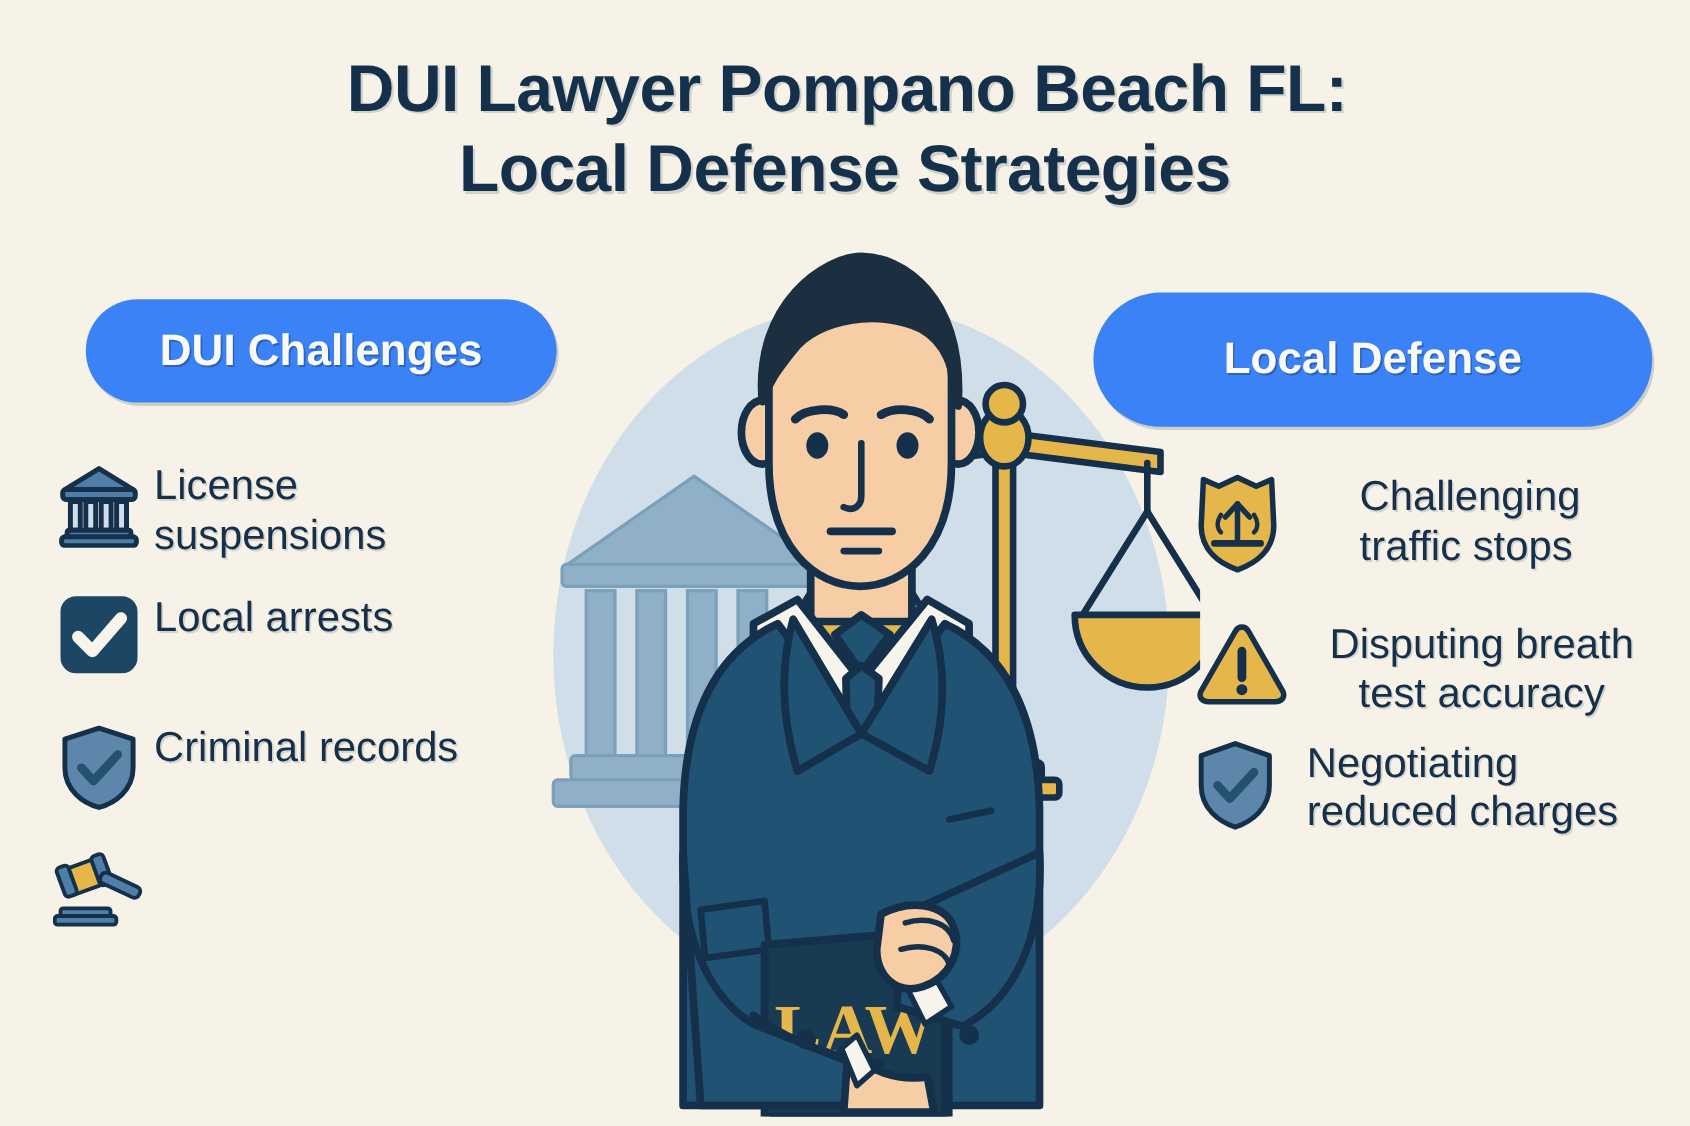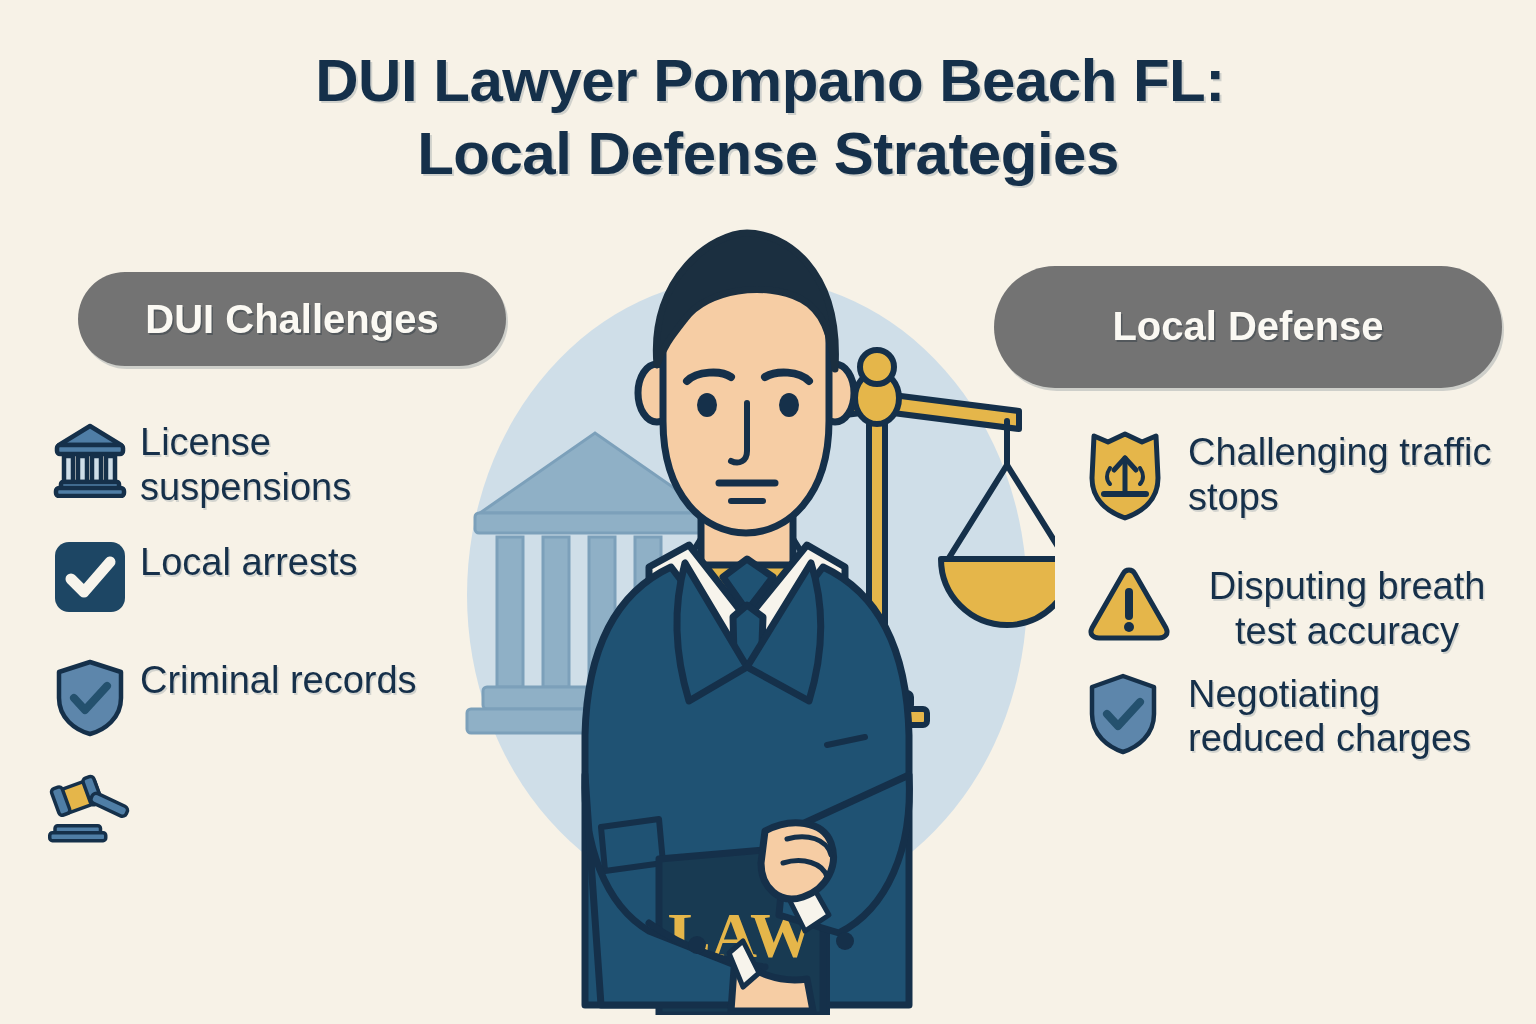--- a/index.html
+++ b/index.html
@@ -29,21 +29,21 @@
     line-height: 1.22;
     letter-spacing: -0.5px;
     text-shadow: 2px 2px 0 rgba(20,48,74,0.17);
   }
   #title-block .tline { display: block; white-space: nowrap; }
   #title-line-1 { padding-left: 4px; }
 
   
   .pill {
     position: absolute;
-    background: #737373;
+    background: #3b82f6;
     color: #FBF9F3;
     border-radius: 70px;
     font-weight: bold;
     display: flex;
     align-items: center;
     justify-content: center;
     text-align: center;
     box-shadow: 2px 3px 0 rgba(20,48,74,0.18);
     text-shadow: 1.5px 1.5px 0 rgba(10,25,40,0.30);
   }
@@ -92,27 +92,27 @@
     padding-top: 2px;
     text-shadow: 1.5px 1.5px 0 rgba(20,48,74,0.16);
   }
   #list-left .item-label { margin-left: 8px; }
   #list-right .item-label { margin-left: 2px; }
 
   
   #left-item-0 { margin-bottom: 42px; }
   #left-item-1 { margin-bottom: 28px; }
   #left-item-2 { margin-bottom: 34px; }
-  #right-item-0 { margin-bottom: 40px; }
+  #right-item-0 { margin-bottom: 40px; gap: 48px; }
   #right-item-1 { margin-bottom: 16px; text-align: center; }
 
   
   #illustration {
     position: absolute;
-    left: 435px;
+    left: 471px;
     top: 215px;
     width: 620px;
     height: 800px;
   }
   #illustration svg { display: block; }
 </style>
 </head>
 <body>
 
 <div id="canvas">

